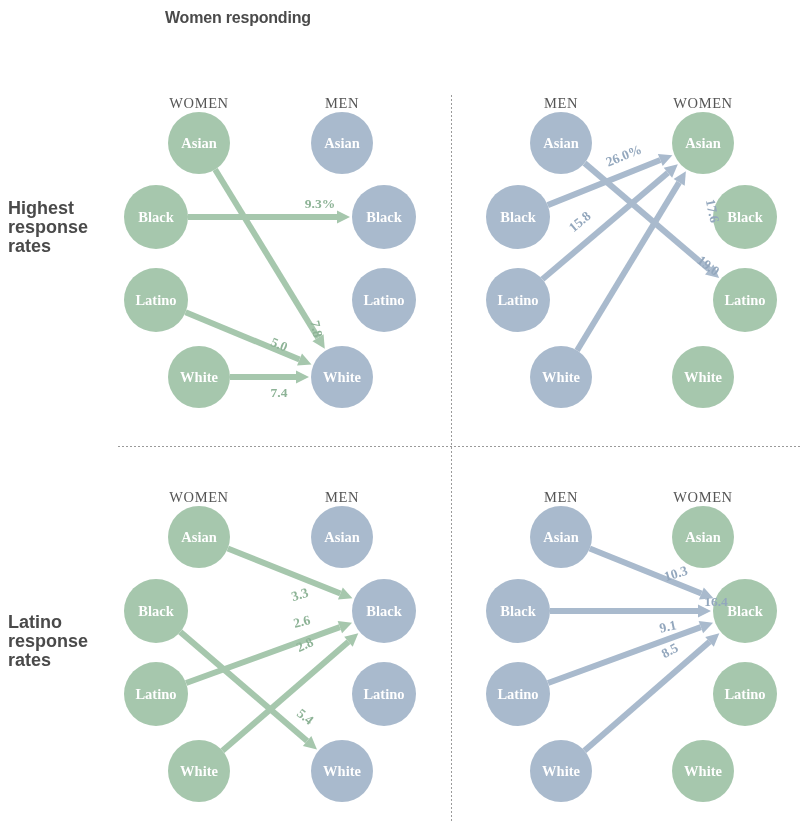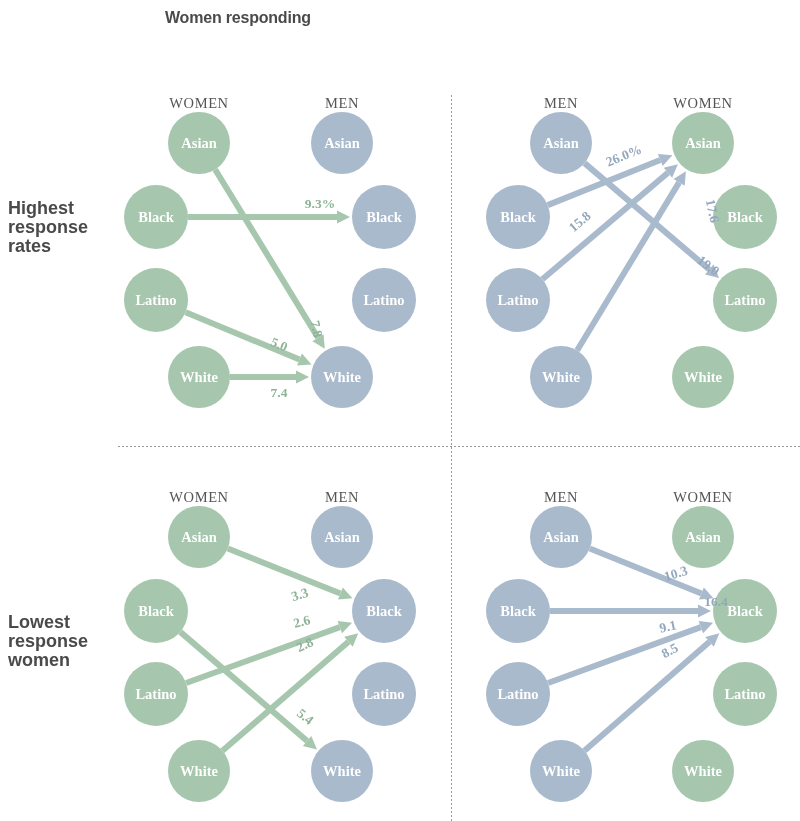--- a/index.html
+++ b/index.html
@@ -67,21 +67,21 @@
 <div class="divider-h"></div>
 <div class="divider-v"></div>
 
 <div class="panel-title" id="title-left">
   <div>Women responding</div>
 </div>
 <div class="panel-title" id="title-right">
 </div>
 
 <div class="row-label" id="row-label-high">Highest response rates</div>
-<div class="row-label" id="row-label-low">Lowest response women</div>
+<div class="row-label" id="row-label-low">Latino response rates</div>
 
 <svg class="links" id="link-layer">
     <g>
       <line x1="188" y1="217" x2="337" y2="217" stroke="#a6c7ad" stroke-width="6" stroke-linecap="butt"></line>
       <polygon points="350,217 337,223.5 337,210.5" fill="#a6c7ad"></polygon>
     </g>
     <g>
       <line x1="215.16495029307322" y1="169.45173684321074" x2="318.0132995651171" y2="337.74903565200987" stroke="#a6c7ad" stroke-width="6" stroke-linecap="butt"></line>
       <polygon points="324.7921496880188,348.84169948948534 312.4669676463794,341.1384607134607 323.55963148385484,334.35961059055904" fill="#a6c7ad"></polygon>
     </g>

